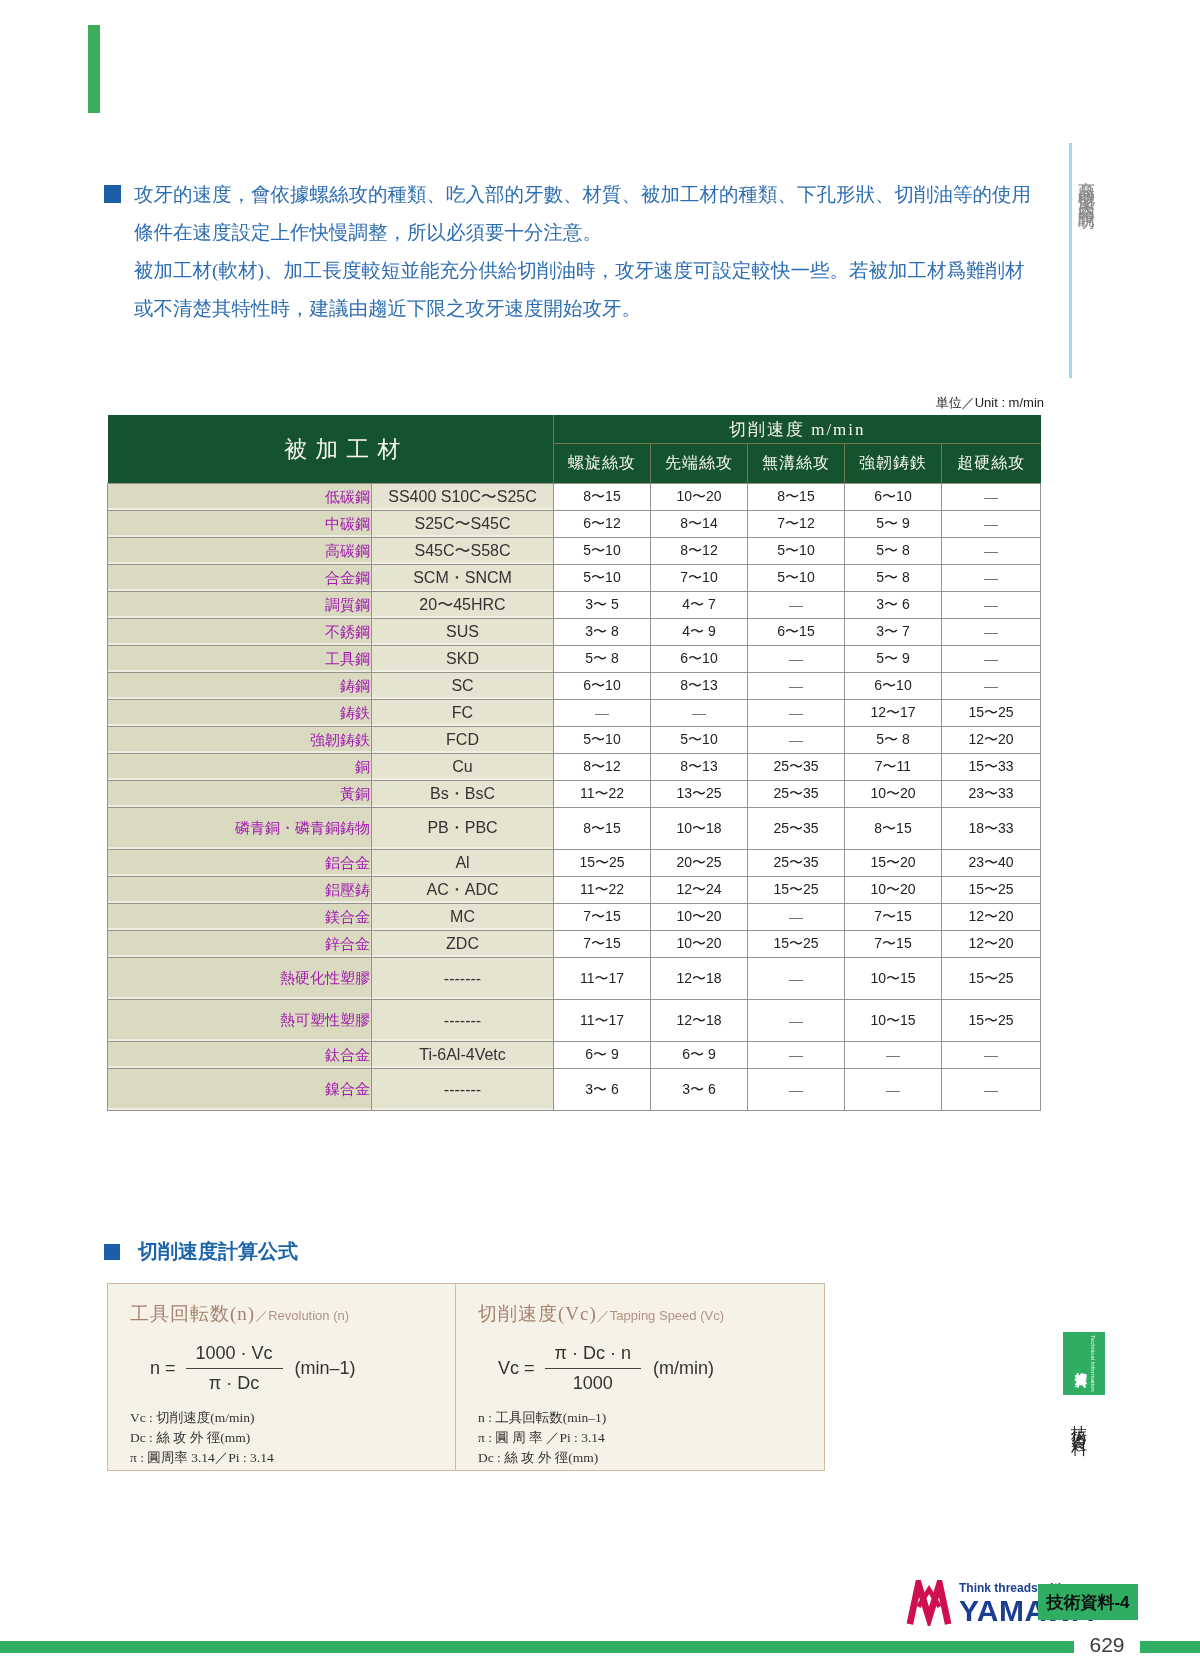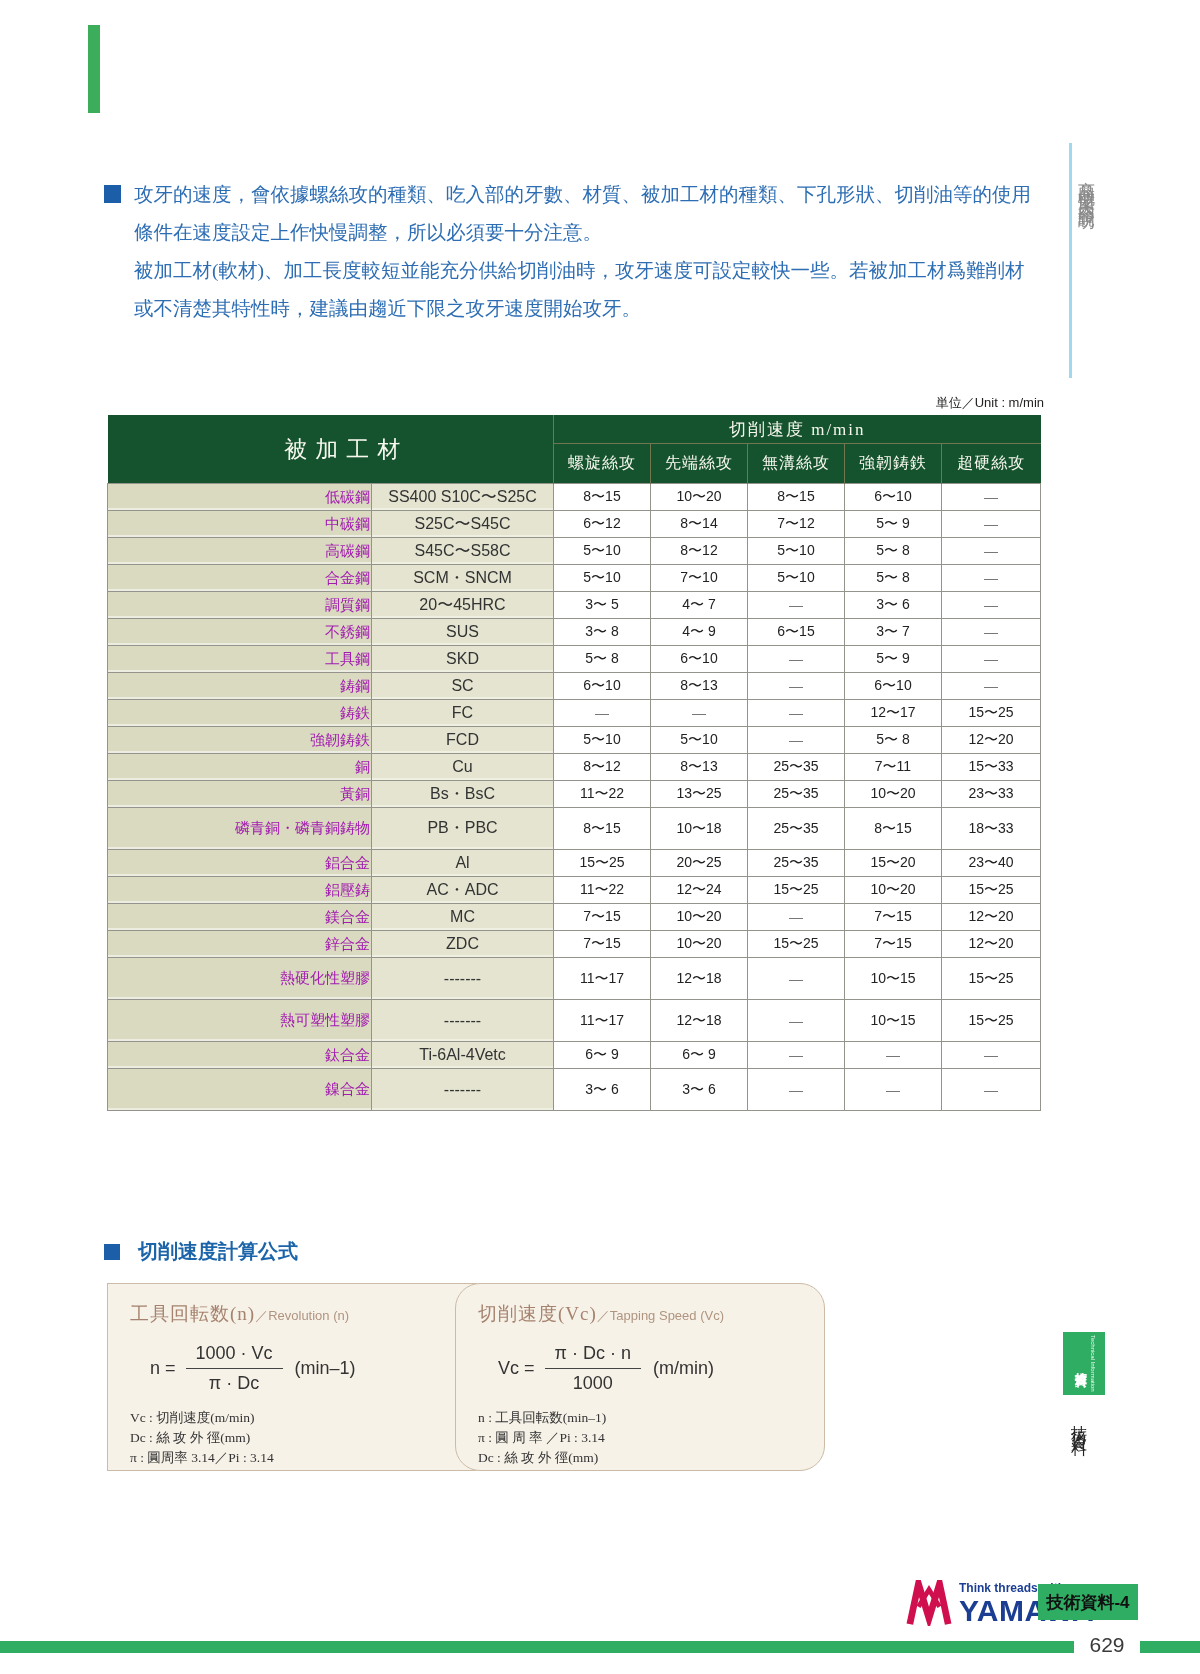--- a/index.html
+++ b/index.html
@@ -37,21 +37,21 @@
   td.val.dash{color:#777;}
   tr.r-norm{height:27px;}
   tr.r-tall{height:42px;}
 
   
   .sect-head{position:absolute;left:104px;top:1238px;display:flex;align-items:center;gap:18px;
              color:#1c64a9;font-size:20px;font-weight:bold;}
   .sect-sq{width:16px;height:16px;background:#1c5fa8;}
   .fbox{position:absolute;top:1283px;width:370px;height:188px;background:#f7f2e8;border:1px solid #cbbba7;
         box-sizing:border-box;padding:17px 0 0 22px;}
-  .fbox.left{left:107px;} .fbox.right{left:455px;border-radius:25px;}
+  .fbox.left{left:107px;} .fbox.right{left:455px;}
   .f-title{white-space:nowrap;}
   .f-title-cjk{font-size:19px;color:#a5836f;letter-spacing:1px;}
   .f-title-en{font-family:"Liberation Sans",sans-serif;font-size:13px;color:#b09480;}
   .f-eq{display:flex;align-items:center;margin-top:16px;font-family:"Liberation Sans",sans-serif;
         font-size:18px;color:#333;}
   .f-lhs{margin-left:20px;margin-right:10px;}
   .frac{display:inline-flex;flex-direction:column;text-align:center;}
   .frac .num{padding:0 10px 4px;border-bottom:1.5px solid #444;}
   .frac .den{padding-top:4px;}
   .f-unit{margin-left:12px;}

